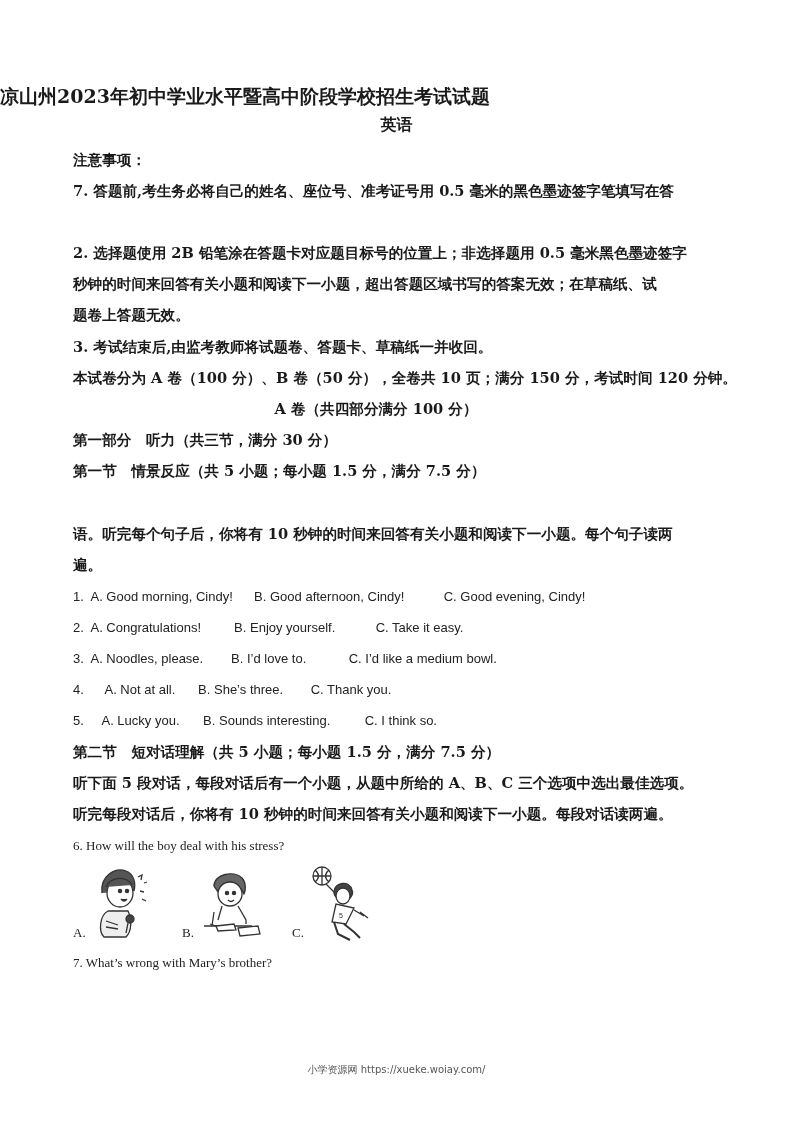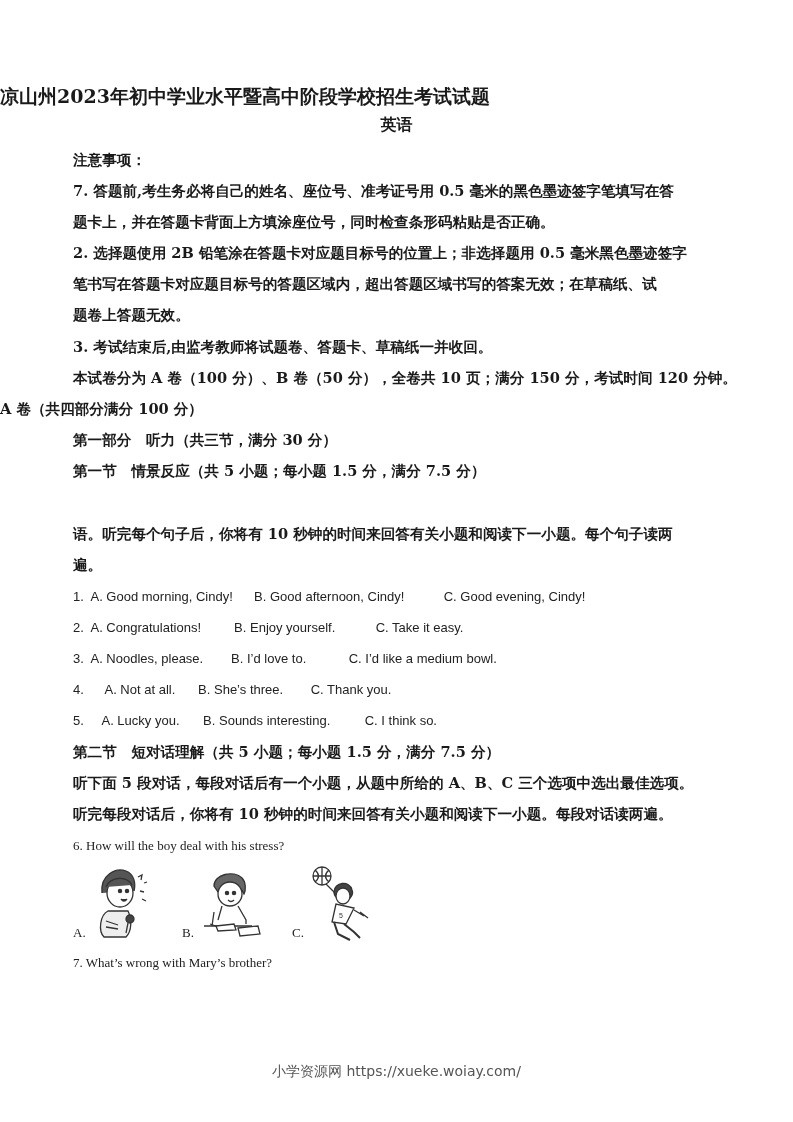--- a/index.html
+++ b/index.html
@@ -10,49 +10,48 @@
       font-family: "DejaVu Serif", serif; font-weight: bold; font-size: 19px; letter-spacing: 0px; white-space: nowrap; margin-top: 12px;
     }
     .subject {
       position: absolute; left: 0; width: 793px; top: 115px; text-align: center;
       font-family: "DejaVu Serif", serif; font-weight: bold; font-size: 16px;
     }
     .line {
       position: absolute; left: 73px; white-space: nowrap;
       font-family: "DejaVu Serif", serif; font-weight: bold; font-size: 14.6px; line-height: 20px;
     }
-    .center { left: 0; width: 752px; text-align: left; }
+    .center { left: 0; width: 752px; text-align: center; }
     .opt {
       position: absolute; left: 73px; white-space: nowrap;
       font-family: Liberation Sans, sans-serif; font-size: 13px; line-height: 18px; color: #222;
     }
     .opt span { display: inline-block; }
     .q { position: absolute; left: 73px; font-family: "Liberation Serif", serif; font-size: 13px; color: #222; white-space: nowrap; }
     .pic { position: absolute; }
     .pic-label { position: absolute; font-family: "Liberation Serif", serif; font-size: 13px; color: #222; }
     .footer {
       position: absolute; left: 0; width: 793px; top: 1063px; text-align: center;
-      font-family: "DejaVu Sans", sans-serif; font-size: 14px; color: #555;
+      font-family: "DejaVu Sans", sans-serif; font-size: 10px; color: #555;
     }
   </style>
 </head>
 <body>
 
 <div class="page">
 
   <div class="title">凉山州2023年初中学业水平暨高中阶段学校招生考试试题</div>
   <div class="subject">英语</div>
 
   <div class="line" style="top:150px;">注意事项：</div>
 
   <div class="line" style="top:181px;">7. 答题前,考生务必将自己的姓名、座位号、准考证号用 0.5 毫米的黑色墨迹签字笔填写在答</div>
-  <div class="line" style="top:212px;">题卡上，并在答题卡背面上方填涂座位号，同时检查条形码粘贴是否正确。</div>
 
   <div class="line" style="top:243px;">2. 选择题使用 2B 铅笔涂在答题卡对应题目标号的位置上；非选择题用 0.5 毫米黑色墨迹签字</div>
-  <div class="line" style="top:274px;">笔书写在答题卡对应题目标号的答题区域内，超出答题区域书写的答案无效；在草稿纸、试</div>
+  <div class="line" style="top:274px;">秒钟的时间来回答有关小题和阅读下一小题，超出答题区域书写的答案无效；在草稿纸、试</div>
   <div class="line" style="top:305px;text-align:center;">题卷上答题无效。</div>
 
   <div class="line" style="top:337px;">3. 考试结束后,由监考教师将试题卷、答题卡、草稿纸一并收回。</div>
 
   <div class="line" style="top:368px;">本试卷分为 A 卷（100 分）、B 卷（50 分），全卷共 10 页；满分 150 分，考试时间 120 分钟。</div>
 
   <div class="line center" style="top:399px;">A 卷（共四部分满分 100 分）</div>
 
   <div class="line" style="top:430px;">第一部分　听力（共三节，满分 30 分）</div>
   <div class="line" style="top:461px;">第一节　情景反应（共 5 小题；每小题 1.5 分，满分 7.5 分）</div>

